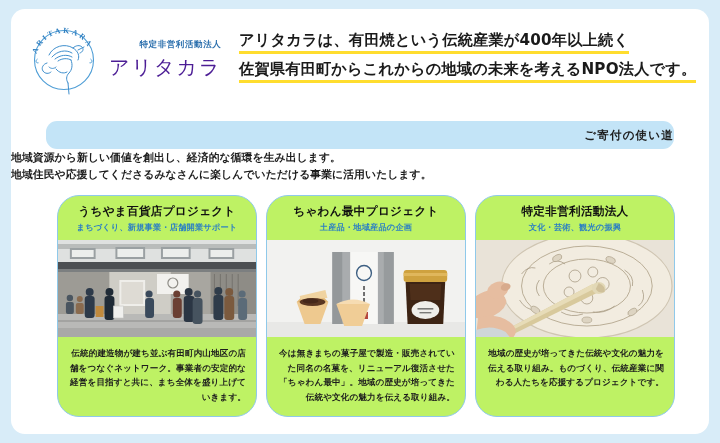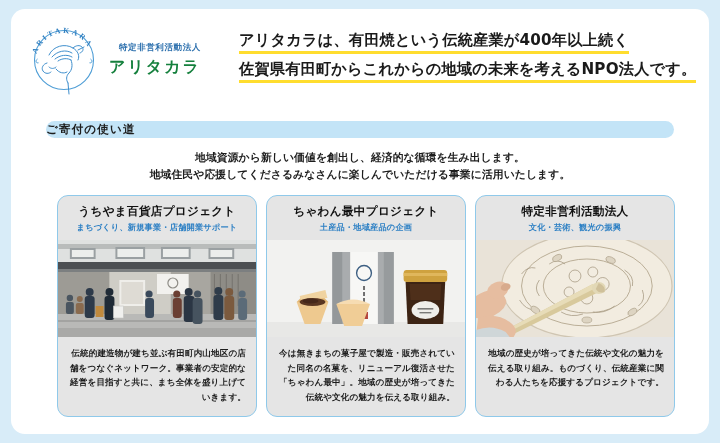--- a/index.html
+++ b/index.html
@@ -46,24 +46,24 @@
   .brand-text { padding-top: 4px; text-align: right; }
   .brand-kicker {
     font-size: 8.5px;
     color: #2b6fad;
     letter-spacing: 0.6px;
     font-weight: 700;
     white-space: nowrap;
     margin-bottom: 3px;
   }
   .brand-name {
-    font-size: 16px;
-    color: #15803d;
+    font-size: 20px;
+    color: #4c1d95;
     letter-spacing: 2px;
-    font-weight: 700;
+    font-weight: 400;
     white-space: nowrap;
   }
 
   .headline {
     flex: 1;
     padding-left: 6px;
     padding-right: 2px;
   }
   .headline-line {
     font-size: 15.2px;
@@ -76,61 +76,61 @@
     width: fit-content;
     border-bottom: 3px solid #ffdd2e;
     padding-bottom: 2px;
   }
   .headline-line + .headline-line { margin-top: 8px; }
 
   
   .band {
     position: absolute;
     left: 35px; top: 112px;
-    width: 628px; height: 17px;
+    width: 628px; height: 28px;
     background: #c3e4f7;
     border-radius: 11px;
     display: flex;
     align-items: center;
-    justify-content: flex-start;
+    justify-content: flex-end;
   }
   .band-title {
     font-size: 11.5px;
     font-weight: 700;
     color: #1d1d1d;
     letter-spacing: 1.2px;
   }
 
   .lead {
     position: absolute;
     left: 0; top: 140px;
     width: 698px;
-    text-align: center;
+    text-align: left;
   }
   .lead-line {
     font-size: 10.8px;
     font-weight: 700;
     color: #1d1d1d;
     line-height: 1.62;
     letter-spacing: 0.1px;
   }
 
   
   .cards {
     position: absolute;
     left: 46px; top: 186px;
     width: 618px;
     display: flex;
     gap: 9px;
   }
   .card {
     width: 220px;
-    background: #e5e5e5;
+    background: #bef264;
     border: 1.4px solid #8fc9ea;
-    border-radius: 11px;
+    border-radius: 22px;
     overflow: hidden;
     padding-top: 9px;
   }
   .card-head { text-align: center; padding: 0 6px 7px; }
   .card-title {
     font-size: 11.6px;
     font-weight: 700;
     color: #111;
     letter-spacing: 0.3px;
     line-height: 1.1;

